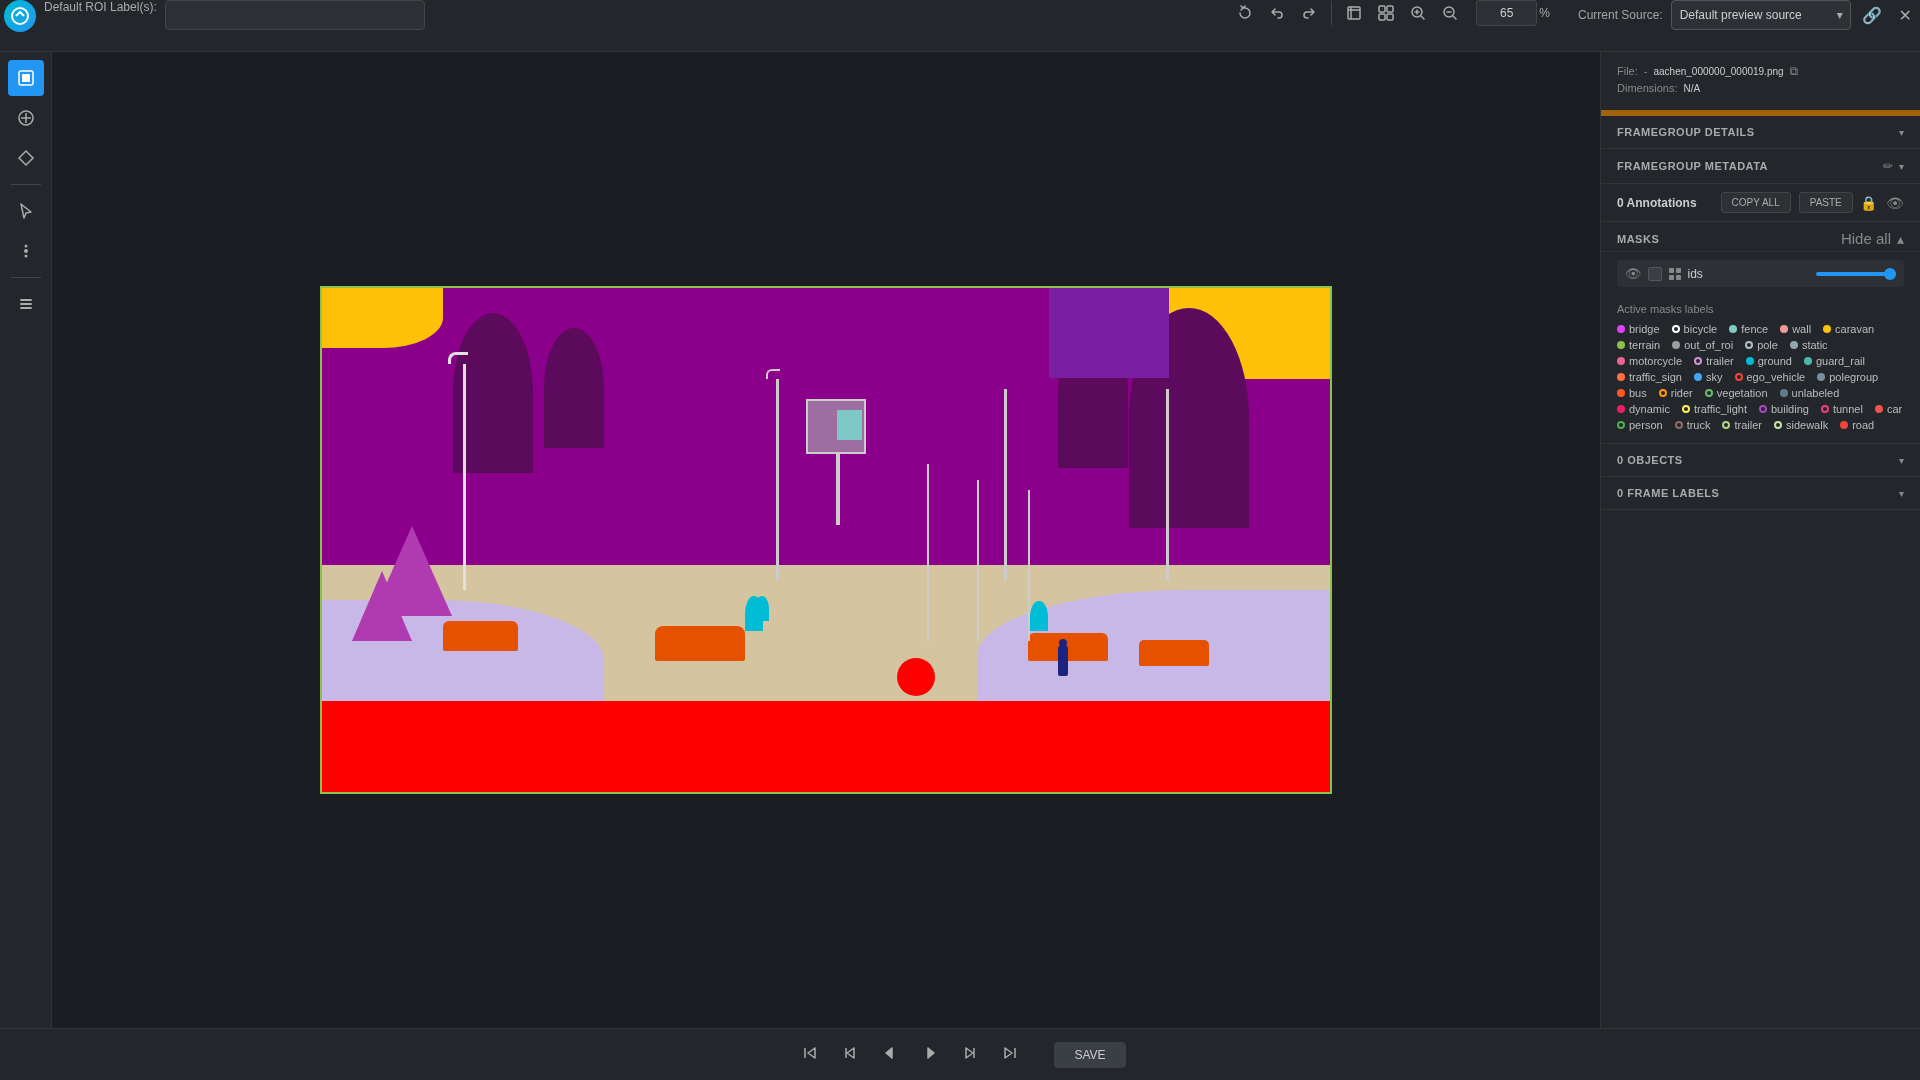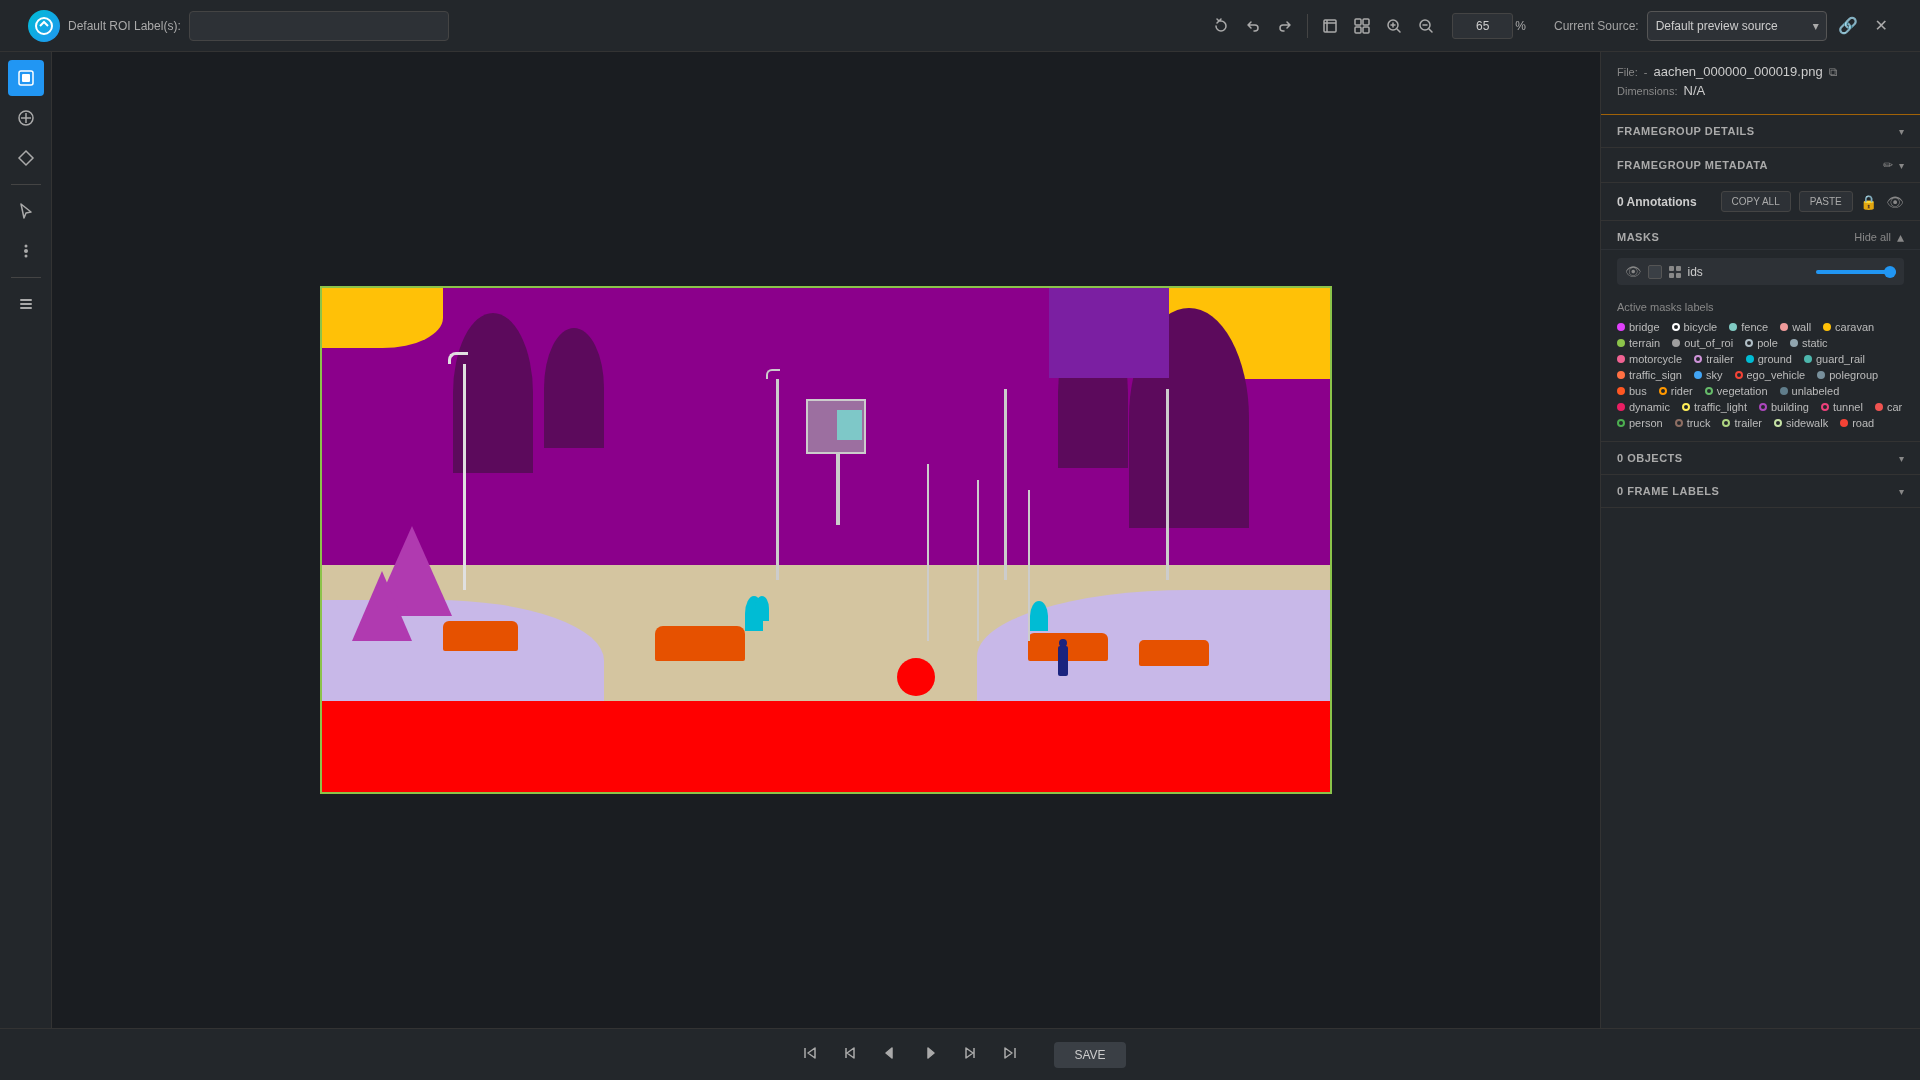--- a/index.html
+++ b/index.html
@@ -13,22 +13,22 @@
       overflow: hidden;
       display: flex;
       flex-direction: column;
     }
 
     
     .top-bar {
       background: #23272b;
       height: 52px;
       display: flex;
-      align-items: center;
-      padding: 0 28px;
+      align-items: flex-start;
+      padding: 0 4px;
       gap: 8px;
       border-bottom: 1px solid #333;
       flex-shrink: 0;
     }
     .app-logo {
       width: 32px;
       height: 32px;
       border-radius: 50%;
       background: linear-gradient(135deg, #00bcd4, #2196f3);
       display: flex;
@@ -395,35 +395,35 @@
       width: 320px;
       background: #23272b;
       border-left: 1px solid #333;
       display: flex;
       flex-direction: column;
       flex-shrink: 0;
       overflow-y: auto;
     }
     .file-info {
       padding: 12px 16px;
-      border-bottom: 1px solid #a16207;
+      border-bottom: 6px solid #a16207;
     }
     .file-info-row {
       display: flex;
       align-items: center;
       gap: 6px;
       margin-bottom: 4px;
     }
     .file-info-label {
       color: #888;
       font-size: 11px;
     }
     .file-info-value {
       color: #ccc;
-      font-size: 13px;
+      font-size: 10px;
     }
     .copy-icon {
       color: #888;
       cursor: pointer;
       font-size: 12px;
     }
 
     .panel-section {
       border-bottom: 1px solid #333;
     }
@@ -455,21 +455,21 @@
       color: #888;
       font-size: 14px;
       cursor: pointer;
     }
 
     .masks-section {
       padding: 8px 16px;
     }
     .hide-all-btn {
       color: #888;
-      font-size: 11px;
+      font-size: 15px;
       cursor: pointer;
       background: none;
       border: none;
     }
 
     .mask-row {
       display: flex;
       align-items: center;
       gap: 6px;
       background: #2d3136;

